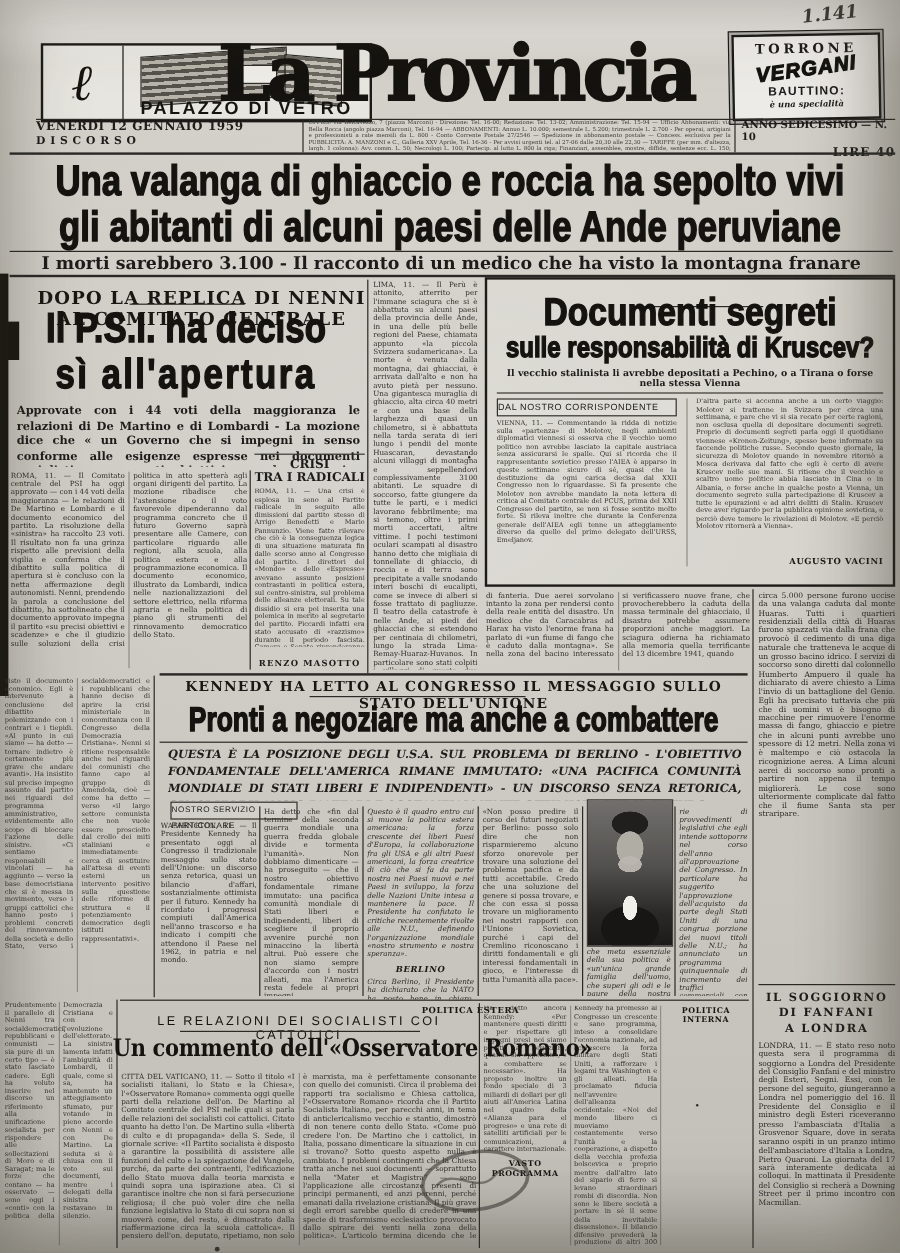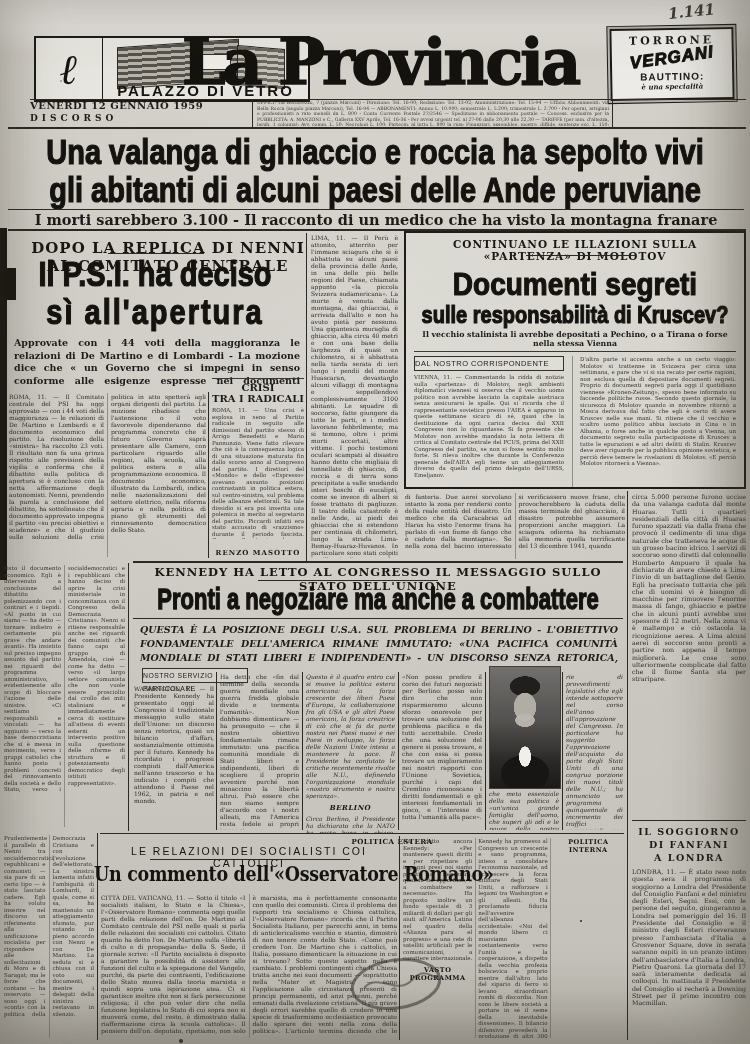--- a/index.html
+++ b/index.html
@@ -80,20 +80,24 @@
   </div>
 
   <div class="rule" style="left:30px;top:99px;width:716px;height:1px;"></div>
   <div class="abs" style="left:30px;top:100px;width:218px;height:27px;">
     <div style="font-weight:bold;font-size:10px;letter-spacing:.5px;">VENERDÌ 12 GENNAIO 1959</div>
     <div style="font-weight:bold;font-size:9px;letter-spacing:4px;margin-top:2px;">DISCORSO</div>
   </div>
   <div class="rule" style="left:252px;top:100px;width:1px;height:27px;"></div>
   <div class="abs" style="left:257px;top:100px;width:352px;height:26px;font-size:4.6px;line-height:5.6px;text-align:justify;color:#3b3934;overflow:hidden;">UFFICI: via Belcavezzo, 7 (piazza Marconi) - Direzione: Tel. 16-00; Redazione: Tel. 13-02; Amministrazione: Tel. 15-94 — Ufficio Abbonamenti: via Bella Rocca (angolo piazza Marconi), Tel. 16-94 — ABBONAMENTI: Annuo L. 10.000; semestrale L. 5.200; trimestrale L. 2.700 - Per operai, artigiani e professionisti a rate mensili da L. 800 - Conto Corrente Postale 27/2546 — Spedizione in abbonamento postale — Concess. esclusiva per la PUBBLICITÀ: A. MANZONI e C., Galleria XXV Aprile, Tel. 16-36 - Per avvisi urgenti tel. al 27-06 dalle 20,30 alle 22,30 — TARIFFE (per mm. d'altezza, largh. 1 colonna): Avv. comm. L. 50; Necrologi L. 100; Partecip. al lutto L. 800 la riga; Finanziari, assemblee, mostre, diffide, sentenze ecc. L. 150; cinema, lauree, bozze ecc. L. 100; avv. econ. L. 30; rubriche.</div>
   <div class="rule" style="left:612px;top:100px;width:1px;height:27px;"></div>
+  <div class="abs" style="left:618px;top:100px;width:128px;height:27px;">
+    <div style="font-weight:bold;font-size:8.5px;">ANNO SEDICESIMO — N. 10</div>
+    <div style="font-weight:bold;font-size:10px;text-align:right;margin-top:2px;letter-spacing:1px;">LIRE 40</div>
+  </div>
   <div class="rule" style="left:8px;top:127px;width:738px;height:2px;"></div>
 
   <div class="abs heavy ctr" style="left:5px;top:132px;width:740px;font-size:29px;transform:scaleY(1.22);transform-origin:top center;white-space:nowrap;">Una valanga di ghiaccio e roccia ha sepolto vivi</div>
   <div class="abs heavy ctr" style="left:5px;top:170px;width:740px;font-size:29px;transform:scaleY(1.22);transform-origin:top center;white-space:nowrap;">gli abitanti di alcuni paesi delle Ande peruviane</div>
   <div class="rule" style="left:8px;top:209px;width:736px;height:1px;"></div>
   <div class="abs ctr" style="left:8px;top:211px;width:736px;font-weight:bold;font-size:14.5px;">I morti sarebbero 3.100 - Il racconto di un medico che ha visto la montagna franare</div>
   <div class="rule" style="left:8px;top:229px;width:738px;height:2px;"></div>
 
   <div class="abs ctr kick" style="left:22px;top:239px;width:292px;font-size:15px;">DOPO LA REPLICA DI NENNI AL COMITATO CENTRALE</div>
   <div class="rule" style="left:108px;top:253px;width:96px;height:1px;"></div>
@@ -107,21 +111,20 @@
     <div class="ctr" style="font-weight:bold;font-size:10px;">CRISI</div>
     <div class="ctr" style="font-weight:bold;font-size:10px;margin-bottom:3px;">TRA I RADICALI</div>
     <div class="bt2" style="height:132px;">ROMA, 11. — Una crisi è esplosa in seno al Partito radicale in seguito alle dimissioni dal partito stesso di Arrigo Benedetti e Mario Pannunzio. Viene fatto rilevare che ciò è la conseguenza logica di una situazione maturata fin dallo scorso anno al Congresso del partito. I direttori del «Mondo» e dello «Espresso» avevano assunto posizioni contrastanti in politica estera, sul centro-sinistra, sul problema delle alleanze elettorali. Su tale dissidio si era poi inserita una polemica in merito al segretario del partito. Piccardi infatti era stato accusato di «razzismo» durante il periodo fascista. Camera e Senato riprenderanno nel pomeriggio di martedì 16 i loro lavori. È quasi certo che l'apertura del dibattito sulle dichiarazioni e sull'inchiesta su Fiumicino verrà iscritta per la seduta pomeridiana del 18.</div>
   </div>
   <div class="abs ctr" style="left:212px;top:548px;width:92px;font-weight:bold;font-size:7px;letter-spacing:1px;">RENZO MASOTTO</div>
 
   <div class="rule" style="left:306px;top:233px;width:1px;height:328px;"></div>
   <div class="abs bt" style="left:311px;top:234px;width:87px;height:324px;">LIMA, 11. — Il Perù è attonito, atterrito per l'immane sciagura che si è abbattuta su alcuni paesi della provincia delle Ande, in una delle più belle regioni del Paese, chiamata appunto «la piccola Svizzera sudamericana». La morte è venuta dalla montagna, dai ghiacciai, è arrivata dall'alto e non ha avuto pietà per nessuno. Una gigantesca muraglia di ghiaccio, alta circa 40 metri e con una base della larghezza di quasi un chilometro, si è abbattuta nella tarda serata di ieri lungo i pendii del monte Huascaran, devastando alcuni villaggi di montagna e seppellendovi complessivamente 3100 abitanti. Le squadre di soccorso, fatte giungere da tutte le parti, e i medici lavorano febbrilmente; ma si temono, oltre i primi morti accertati, altre vittime. I pochi testimoni oculari scampati al disastro hanno detto che migliaia di tonnellate di ghiaccio, di roccia e di terra sono precipitate a valle snodando interi boschi di eucalipti, come se invece di alberi si fosse trattato di pagliuzze. Il teatro della catastrofe è nelle Ande, ai piedi dei ghiacciai che si estendono per centinaia di chilometri, lungo la strada Lima-Remay-Huaraz-Huvanos. In particolare sono stati colpiti i villaggi di queste due ultime località: essi sono situati nei pressi di uno dei ghiacciai più belli delle Ande, l'Huascaran, la cui vetta raggiunge i 6700 metri. La zona colpita dalla gigantesca valanga si trova a circa 3.000 metri sopra il livello del mare. La popolazione si dedica soprattutto all'agricoltura ed allo sfruttamento di giacimenti minerari. Per raggiungere la regione in automobile da Lima occorrono otto ore. Per portare soccorso alla regione colpita è stato inviato anche un reggimento</div>
 
   <div class="abs" style="left:404px;top:231px;width:342px;height:258px;border:2px solid #1d1c18;background:rgba(240,238,233,.25);padding:5px 8px;box-sizing:border-box;overflow:hidden;">
-    <div class="ctr kick" style="font-size:10.5px;">CONTINUANO LE ILLAZIONI SULLA «PARTENZA» DI MOLOTOV</div>
     <div class="rule" style="left:120px;top:22px;width:110px;height:1px;"></div>
     <div class="heavy ctr" style="font-size:28px;margin-top:4px;transform:scaleY(1.15);transform-origin:top center;white-space:nowrap;">Documenti segreti</div>
     <div class="heavy ctr" style="font-size:20px;margin-top:3px;transform:scaleY(1.2);transform-origin:top center;white-space:nowrap;">sulle responsabilità di Kruscev?</div>
     <div class="ctr" style="font-weight:bold;font-size:7.8px;margin-top:6px;border-bottom:1px solid #3a3833;padding-bottom:3px;">Il vecchio stalinista li avrebbe depositati a Pechino, o a Tirana o forse nella stessa Vienna</div>
     <div style="display:flex;gap:8px;margin-top:4px;">
       <div style="width:152px;">
         <div class="lblbox sans" style="font-size:7.5px;letter-spacing:.5px;padding:2px 0;margin-bottom:3px;">DAL NOSTRO CORRISPONDENTE</div>
         <div class="bt2" style="height:118px;">VIENNA, 11. — Commentando la ridda di notizie sulla «partenza» di Molotov, negli ambienti diplomatici viennesi si osserva che il vecchio uomo politico non avrebbe lasciato la capitale austriaca senza assicurarsi le spalle. Qui si ricorda che il rappresentante sovietico presso l'AIEA è apparso in queste settimane sicuro di sé, quasi che la destituzione da ogni carica decisa dal XXII Congresso non lo riguardasse. Si fa presente che Molotov non avrebbe mandato la nota lettera di critica al Comitato centrale del PCUS, prima del XXII Congresso del partito, se non si fosse sentito molto forte. Si rileva inoltre che durante la Conferenza generale dell'AIEA egli tenne un atteggiamento diverso da quello del primo delegato dell'URSS, Emeljanov.</div>
       </div>
       <div style="width:158px;border-left:1px solid #908d85;padding-left:7px;">

